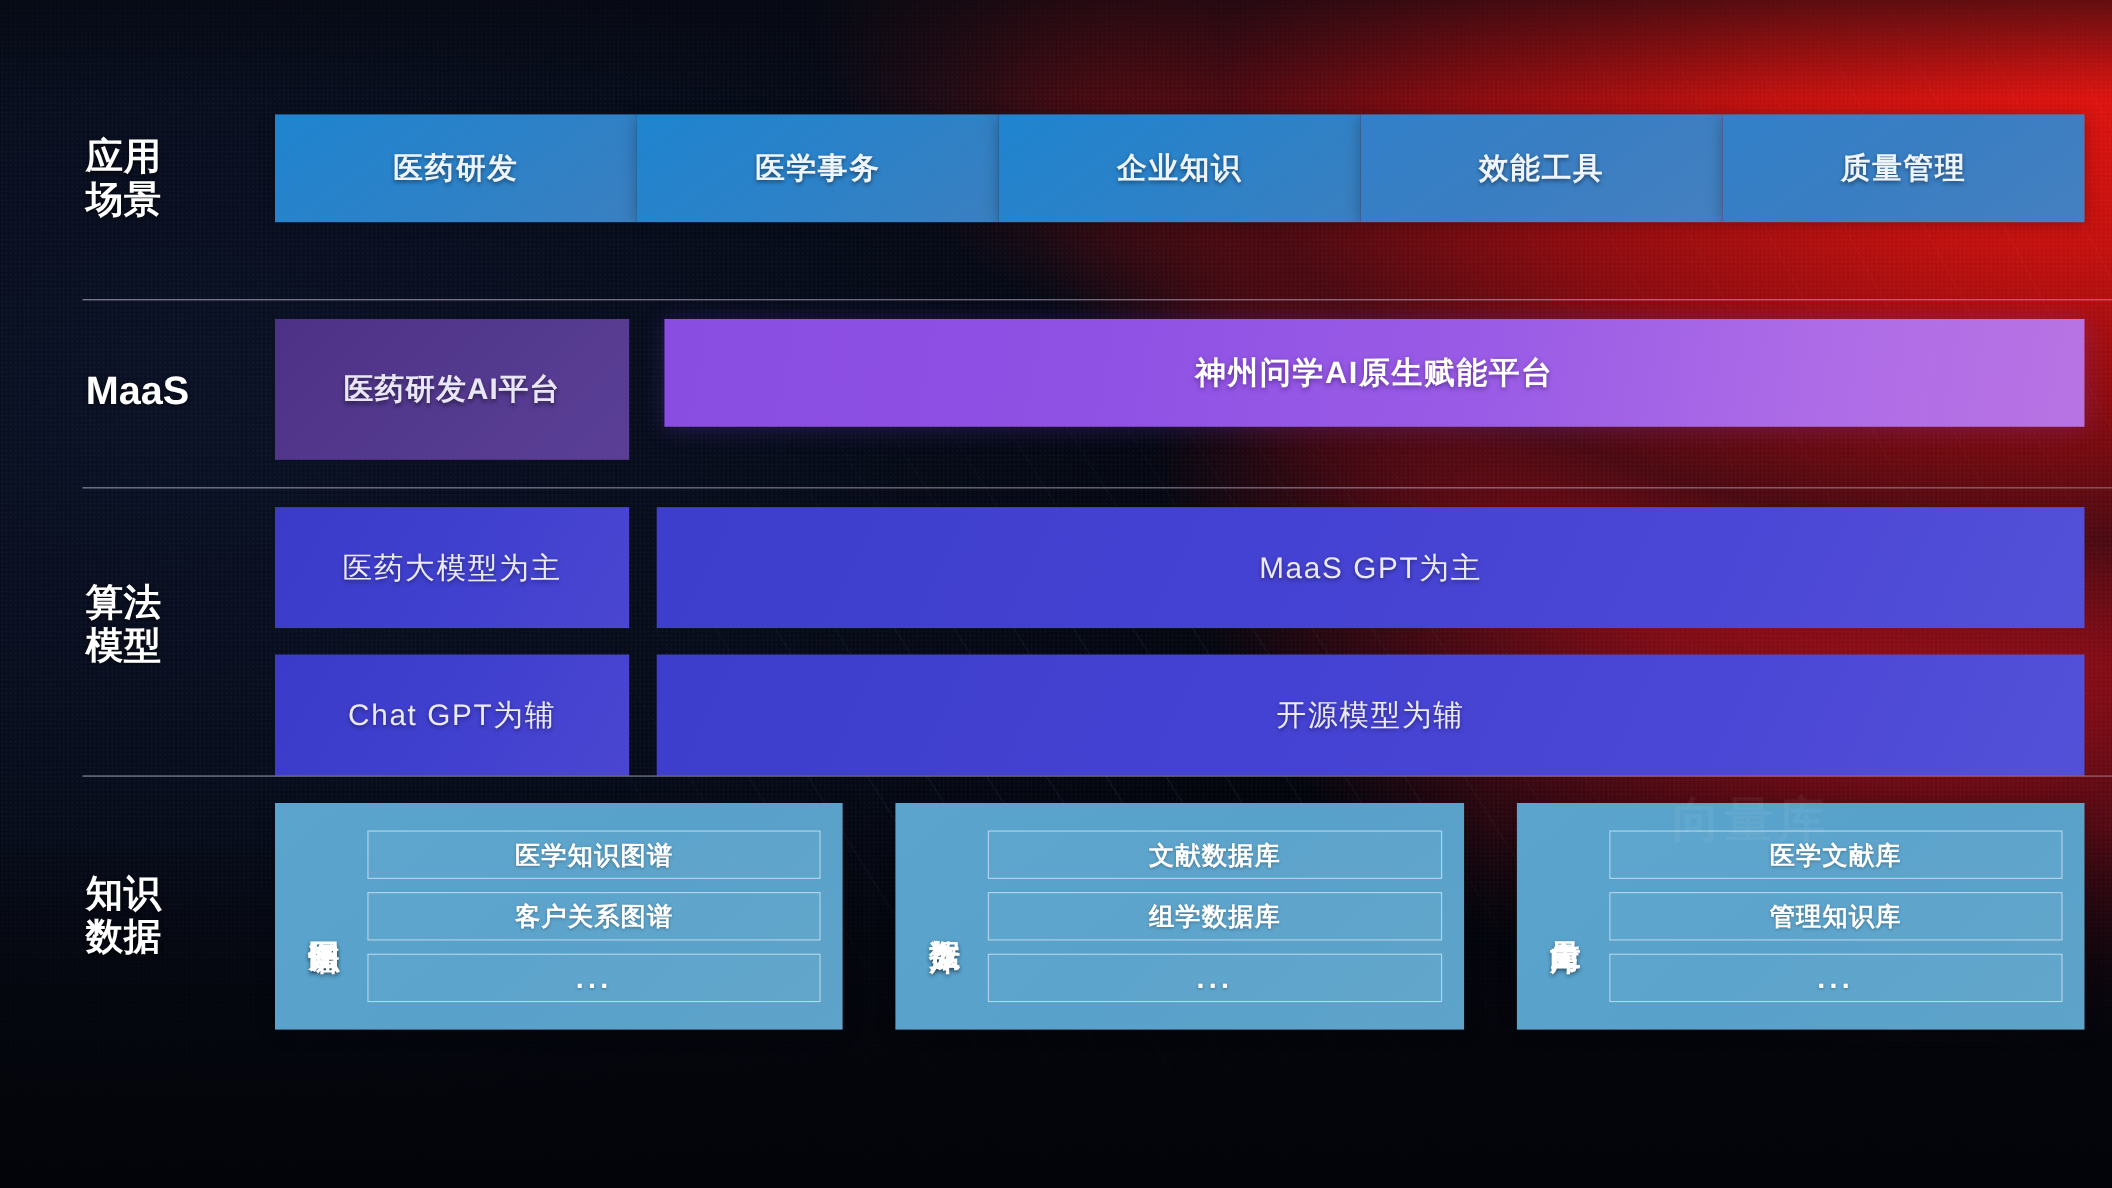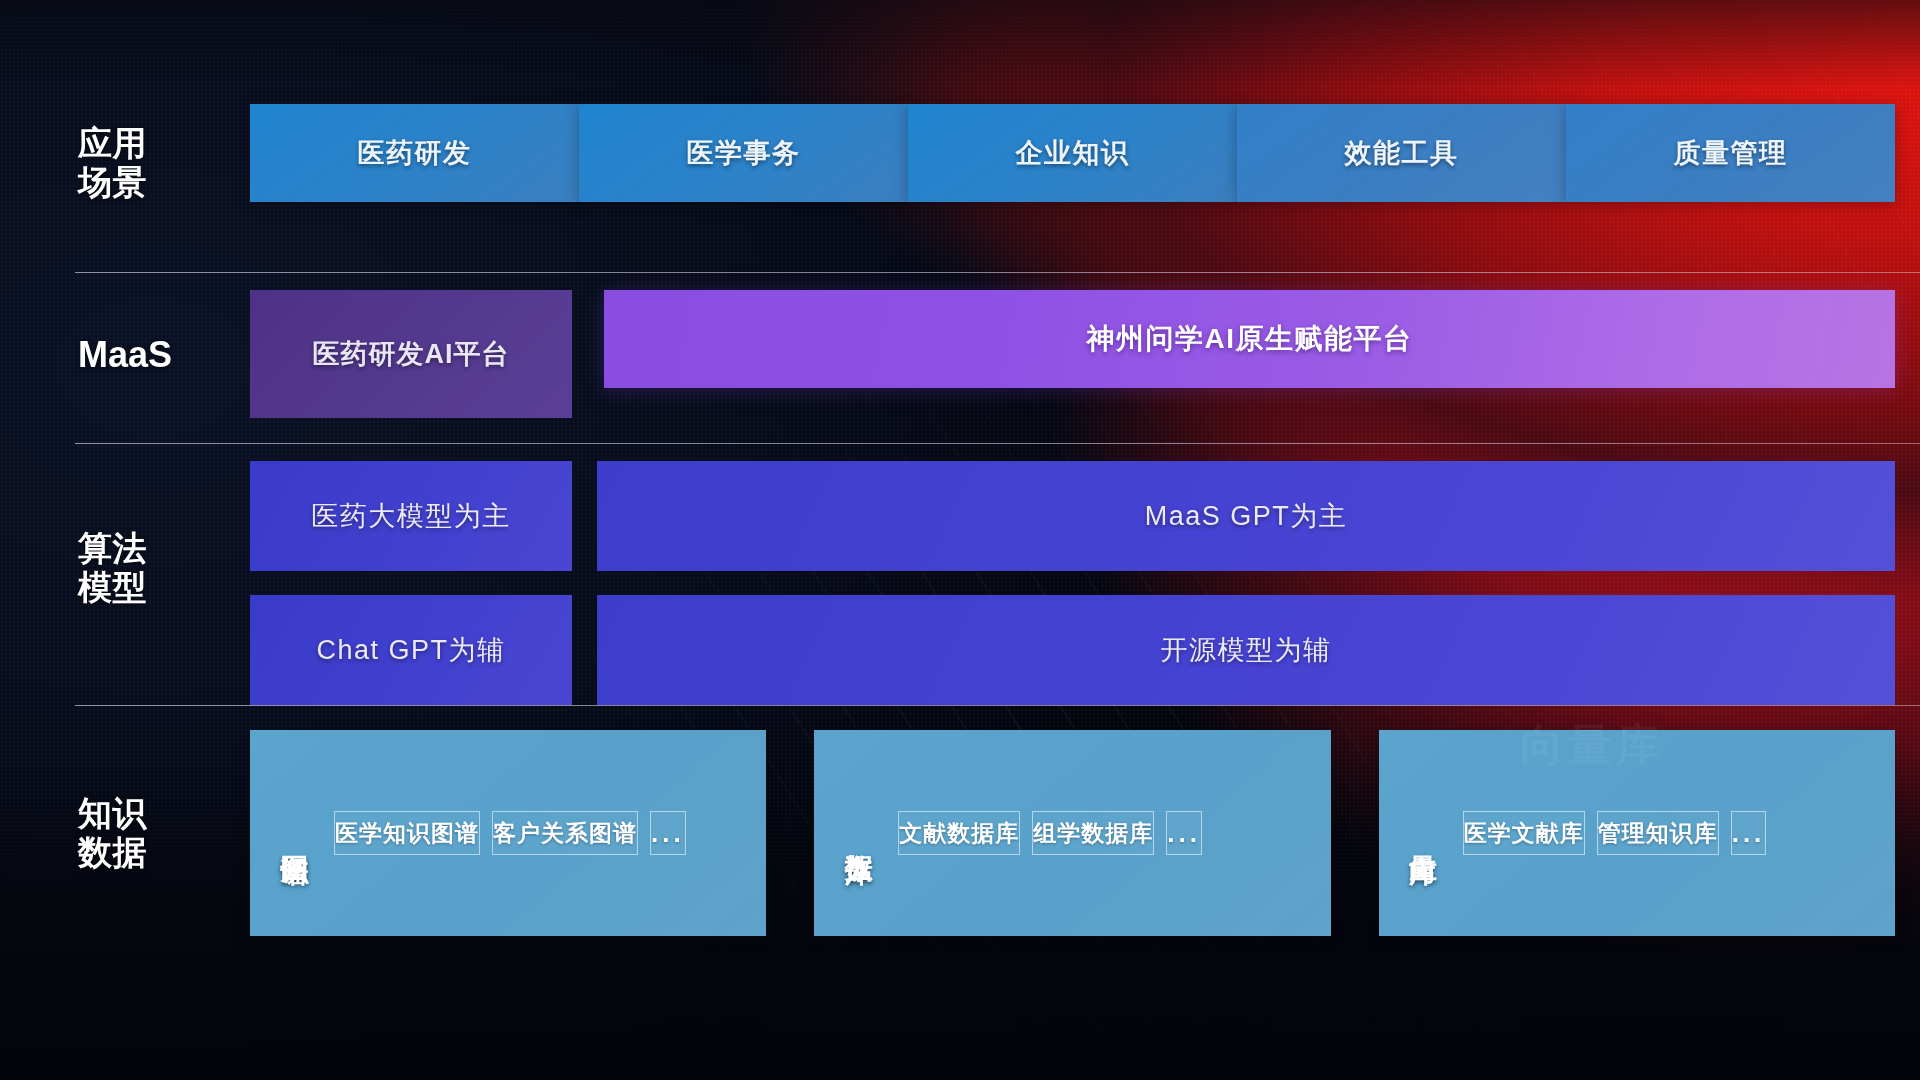--- a/index.html
+++ b/index.html
@@ -156,21 +156,21 @@
   }
   .know-group-label {
     width: 56px; flex: 0 0 56px;
     color: #ffffff; font-size: 28px; font-weight: bold;
     text-align: center; line-height: 1.14;
     letter-spacing: 0px;
     text-shadow: 0 2px 4px rgba(0,0,0,.35);
     display: flex; align-items: center; justify-content: center;
   }
   .know-group-label span { display: block; writing-mode: vertical-rl; text-orientation: upright; }
-  .know-items { flex: 1 1 auto; display: flex; flex-direction: row; gap: 12px; margin-left: 12px; }
+  .know-items { flex: 1 1 auto; display: flex; flex-direction: column; gap: 12px; margin-left: 12px; }
   .know-item {
     height: 44px;
     border: 1px solid rgba(255,255,255,0.55);
     display: flex; align-items: center; justify-content: center;
     color: #ffffff; font-size: 23px; font-weight: bold; letter-spacing: 1px;
     text-shadow: 0 1px 3px rgba(0,0,0,.3);
     background: rgba(255,255,255,0.035);
   }
   .know-item.ellipsis { font-size: 26px; letter-spacing: 4px; font-weight: bold; }
 

